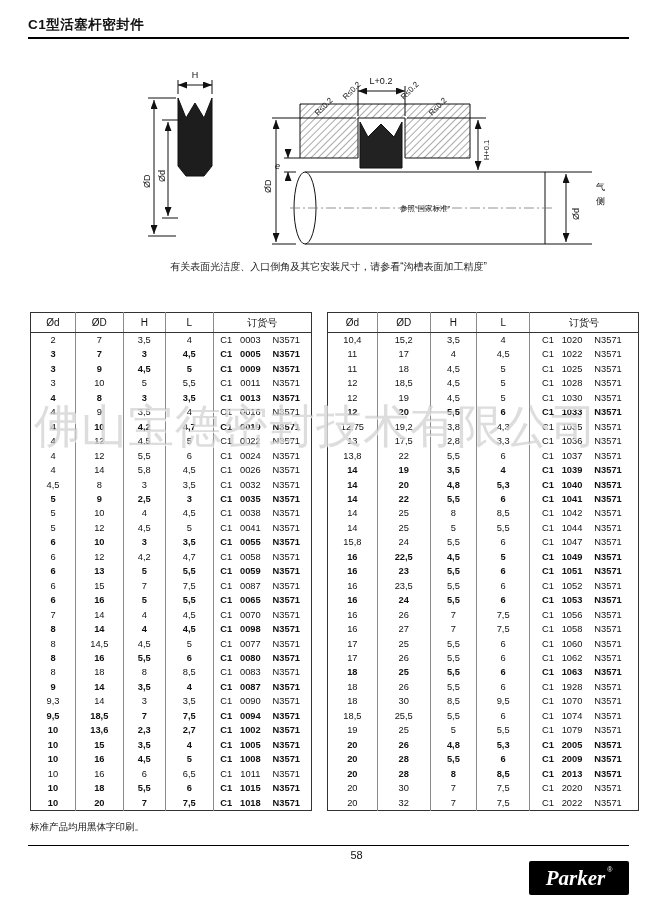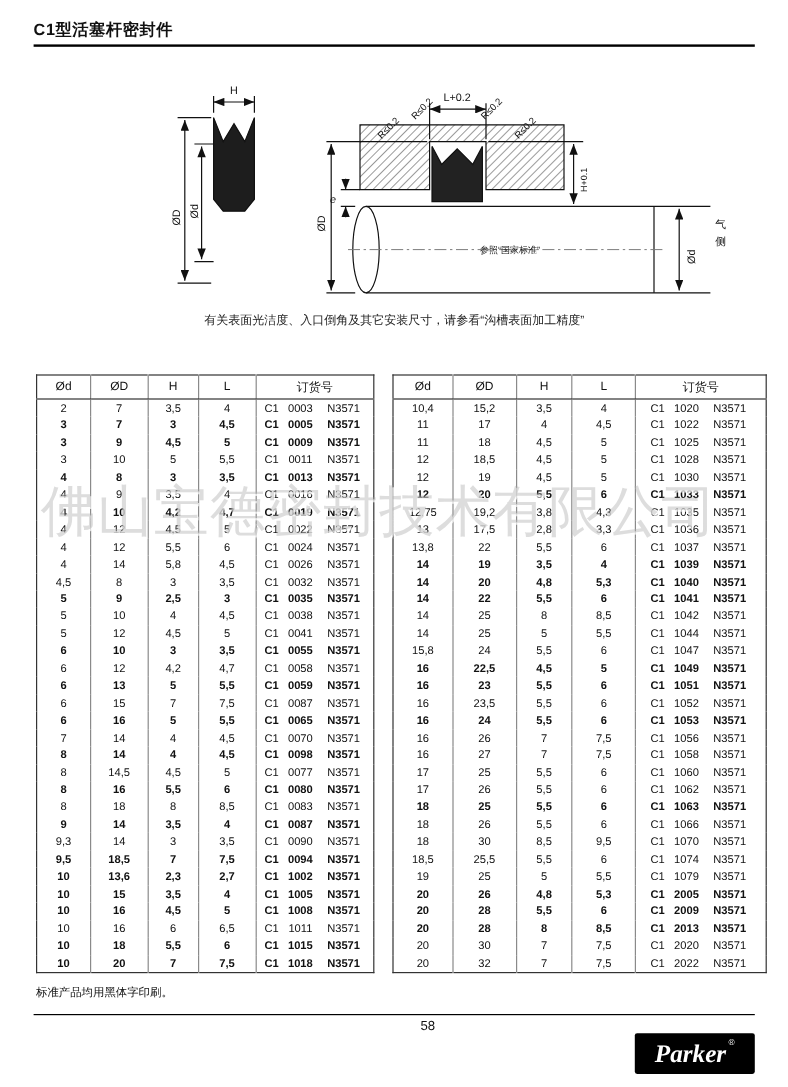--- a/index.html
+++ b/index.html
@@ -576,21 +576,21 @@
             <td>25</td>
             <td>5,5</td>
             <td>6</td>
             <td class="order"><span>C1</span><span>1063</span><span>N3571</span></td>
           </tr>
           <tr>
             <td>18</td>
             <td>26</td>
             <td>5,5</td>
             <td>6</td>
-            <td class="order"><span>C1</span><span>1066</span><span>N3571</span></td>
+            <td class="order"><span>C1</span><span>1928</span><span>N3571</span></td>
           </tr>
           <tr>
             <td>18</td>
             <td>30</td>
             <td>8,5</td>
             <td>9,5</td>
             <td class="order"><span>C1</span><span>1070</span><span>N3571</span></td>
           </tr>
           <tr>
             <td>18,5</td>

